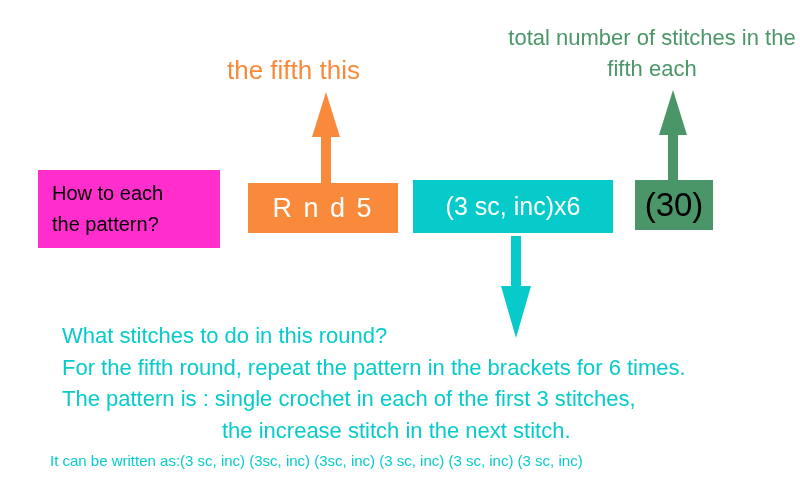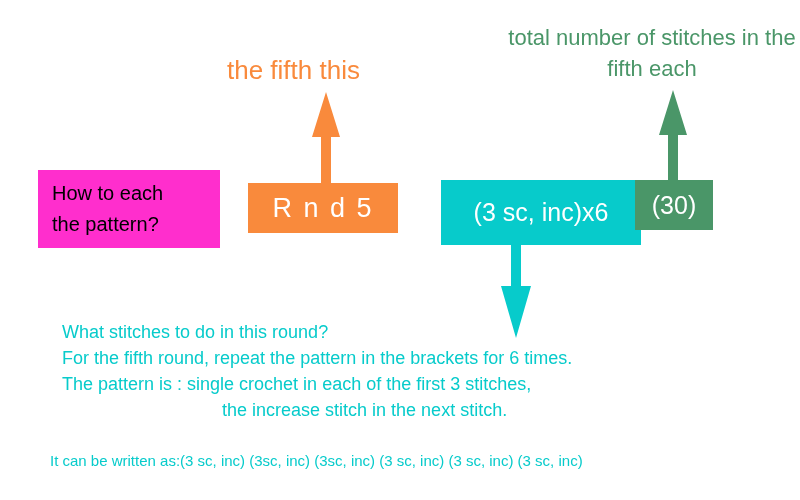--- a/index.html
+++ b/index.html
@@ -56,35 +56,34 @@
     background: #f98a3c;
     color: #ffffff;
     font-size: 27px;
     letter-spacing: 2px;
   }
 
   #box-pattern {
     left: 413px;
     top: 180px;
     width: 200px;
-    height: 65px;
+    height: 53px;
     background: #07cbcb;
     color: #ffffff;
     font-size: 25px;
-    margin-left: 28px;
   }
 
   #box-count {
     left: 635px;
     top: 180px;
     width: 78px;
     height: 50px;
     background: #4a9668;
-    color: #ffffff;
-    font-size: 25px;
+    color: #000000;
+    font-size: 33px;
   }
 
   
   .caption {
     position: absolute;
     white-space: nowrap;
   }
   #caption-round {
     left: 227px;
     top: 55px;
@@ -107,21 +106,21 @@
     position: absolute;
   }
 
   
   #explanation {
     position: absolute;
     left: 62px;
     top: 320px;
     width: 700px;
     color: #07cbcb;
-    font-size: 18px;
+    font-size: 22px;
     line-height: 1.44;
   }
   #explanation .eline { display: block; white-space: nowrap; }
   #explanation .eline.indent { padding-left: 160px; }
 
   #written-as {
     position: absolute;
     left: 50px;
     top: 452px;
     color: #07cbcb;

